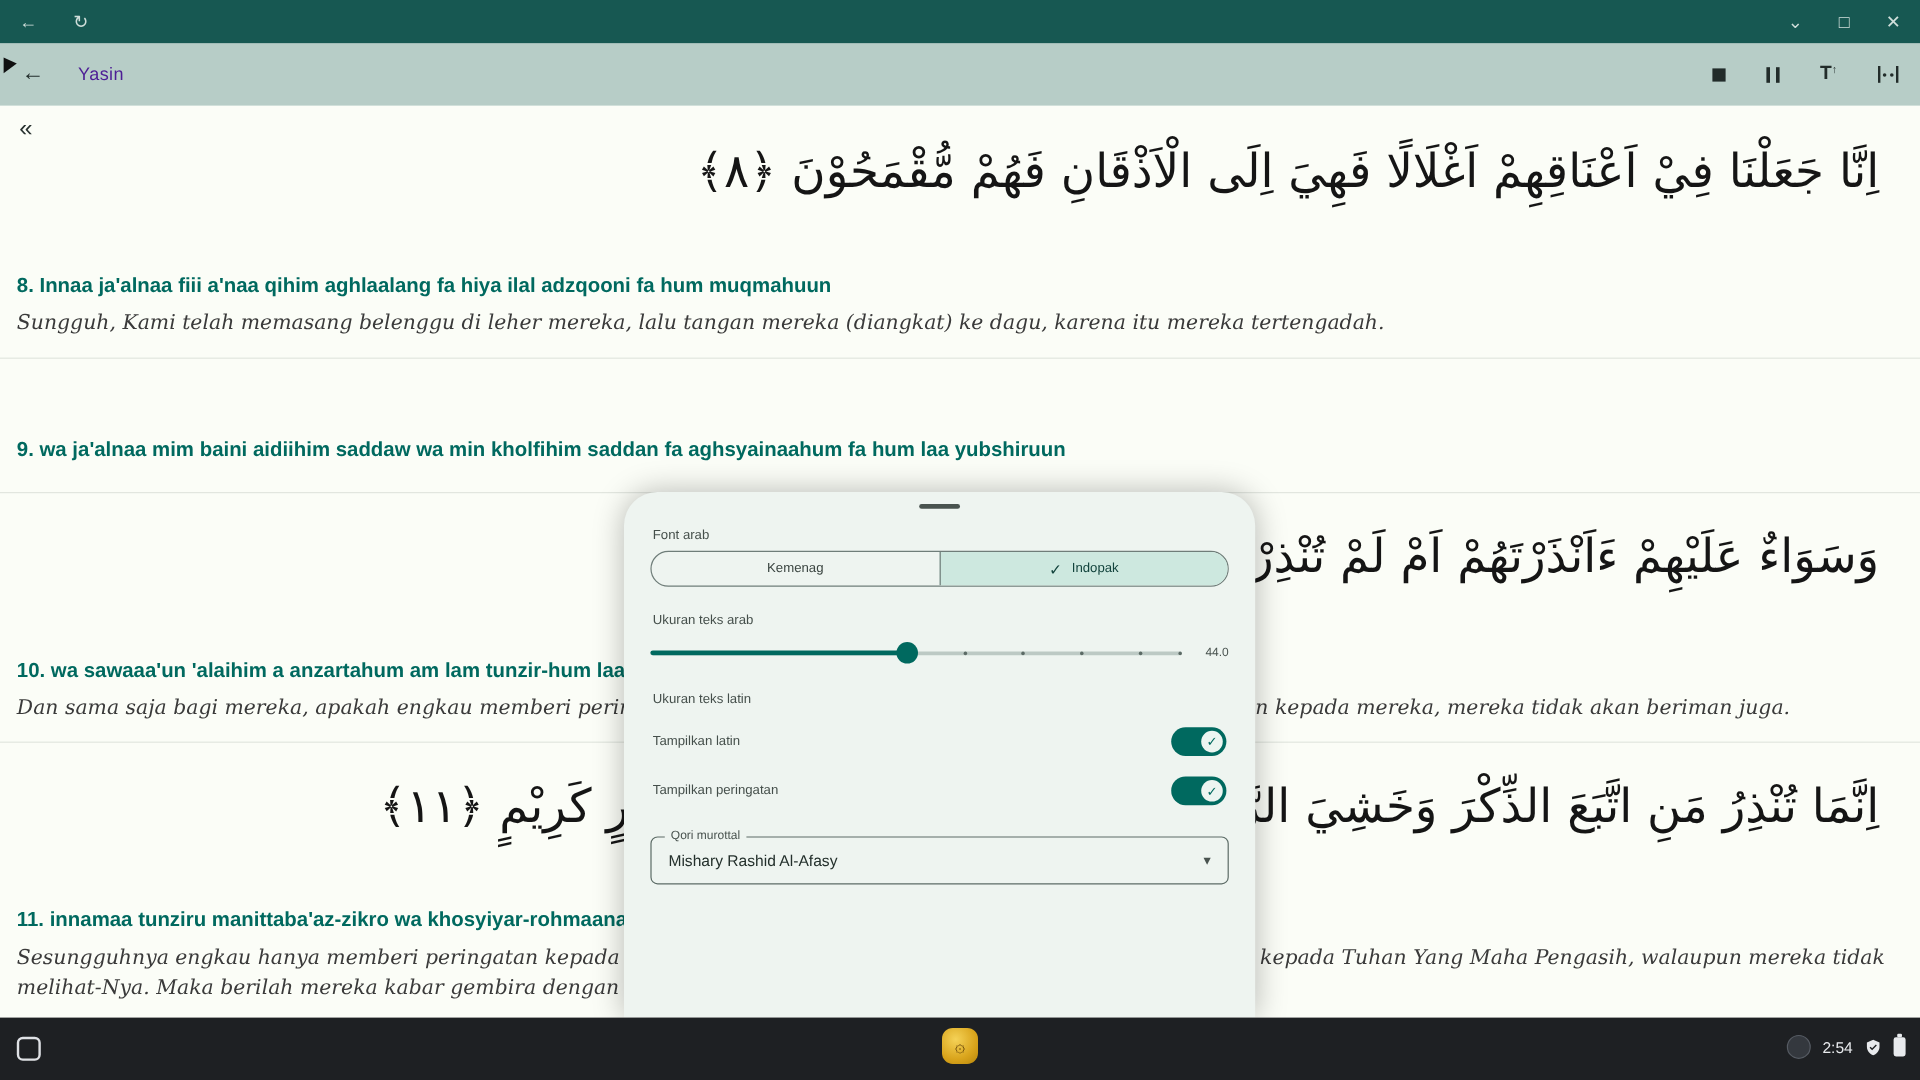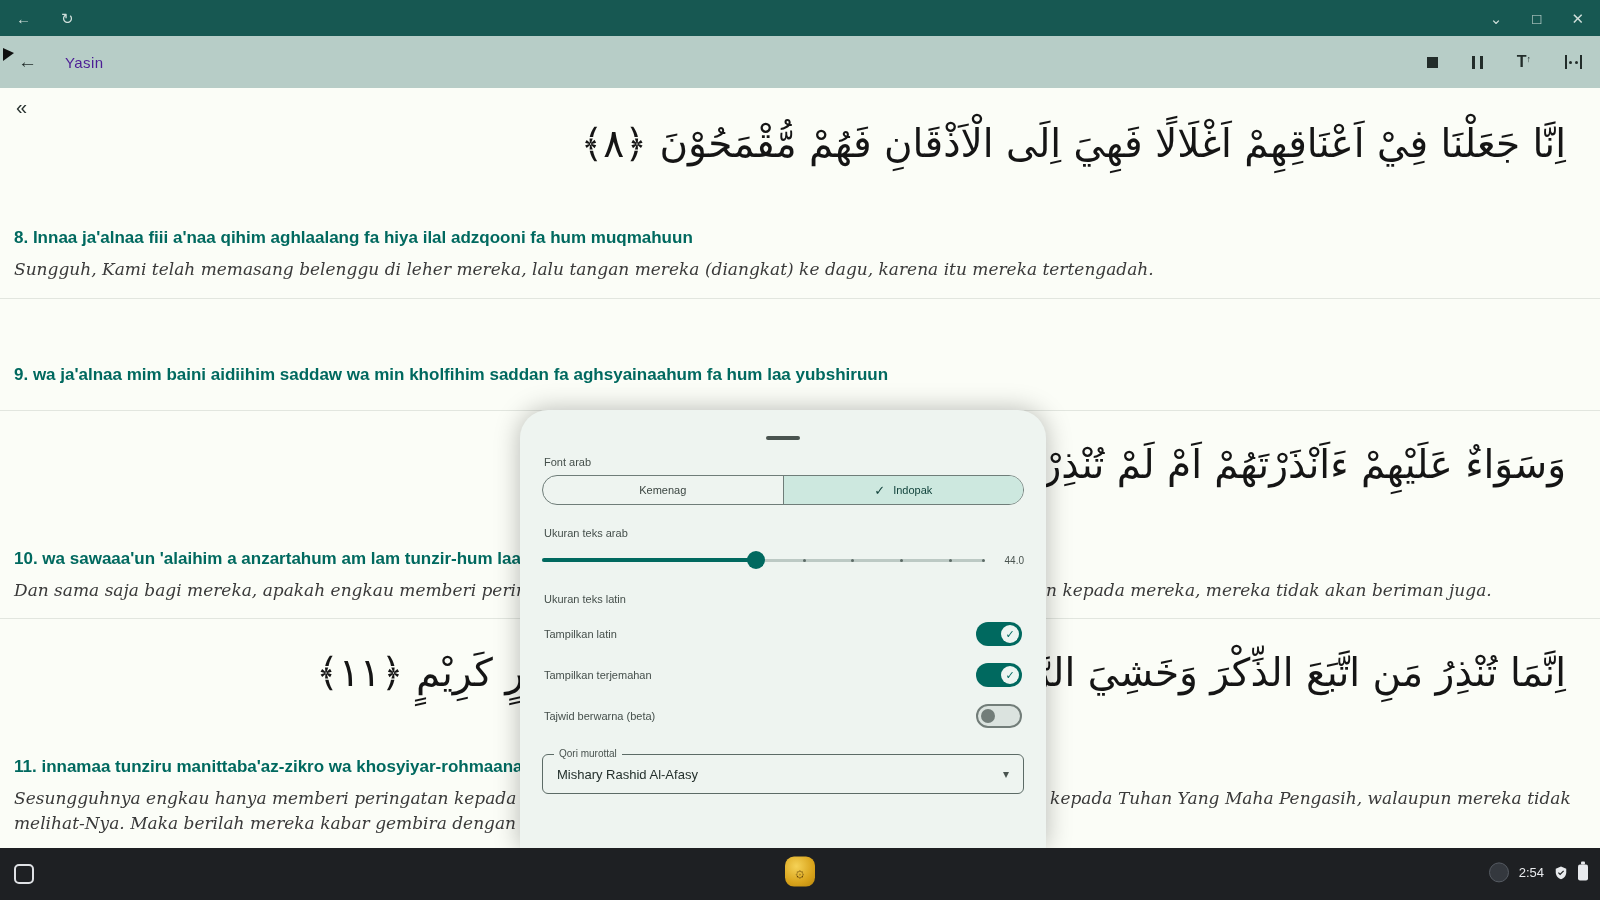--- a/index.html
+++ b/index.html
@@ -36,21 +36,21 @@
   .verse:last-child { border-bottom:none; }
   .arabic { direction:rtl; text-align:right; white-space:nowrap; overflow:hidden;
     height:72px; line-height:72px; font-size:39px; color:#151515;
     font-family:"DejaVu Sans", sans-serif; padding-right:34px; margin-bottom:10px; }
   .latin { font-weight:bold; color:#00695f; font-size:17px; padding:0 16px 0 14px; margin-bottom:9px;margin-top:48px; }
   .trans { font-style:italic; font-family:"DejaVu Serif", serif; color:#3a3a3a; font-size:17px;
     line-height:1.45; padding:0 20px 0 14px; }
 
   
   .sheet { position:absolute; left:520px; width:526px; top:410px; bottom:52px; background:#eef4f0;
-    border-radius:28px 28px 0 0; box-shadow:0 0 26px rgba(0,0,0,.28); z-index:20; padding:16px 22px; }
+    border-radius:28px 28px 0 0; box-shadow:0 0 26px rgba(0,0,0,.28); z-index:20; padding:0 22px; }
   .handle { width:34px; height:4px; border-radius:2px; background:#49534f; margin:10px auto 16px; }
   .field-label { font-size:11px; color:#454f4b; margin:8px 2px 7px; }
   .segmented { display:flex; height:30px; border:1px solid #6f7d79; border-radius:15px; overflow:hidden; }
   .seg { flex:1; display:flex; align-items:center; justify-content:center; gap:8px;
     font-size:11px; color:#3c4642; }
   .seg + .seg { border-left:1px solid #6f7d79; }
   .seg.selected { background:#cde8df; color:#13443d; }
   .seg .check { font-size:13px; }
   .slider-row { display:flex; align-items:center; gap:8px; margin:12px 0 4px; }
   .slider { position:relative; flex:1; height:18px; }
@@ -186,34 +186,28 @@
   <div class="toggle-row">
     <span class="toggle-label">Tampilkan latin</span>
     <div class="switch on">
       <div class="knob">
           <span>✓</span>
         </div>
     </div>
   </div>
 
   <div class="toggle-row">
-    <span class="toggle-label">Tampilkan terjemahan</span>
+    <span class="toggle-label">Tampilkan peringatan</span>
     <div class="switch on">
       <div class="knob">
           <span>✓</span>
         </div>
     </div>
   </div>
 
-  <div class="toggle-row">
-    <span class="toggle-label">Tajwid berwarna (beta)</span>
-    <div class="switch off">
-      <div class="knob"></div>
-    </div>
-  </div>
 
   <div class="dropdown">
     <span class="dropdown-label">Qori murottal</span>
     <span class="dropdown-value">Mishary Rashid Al-Afasy</span>
     <span class="caret">▾</span>
   </div>
 </div>
 
 <div class="taskbar">
   <div class="launcher-icon"></div>

